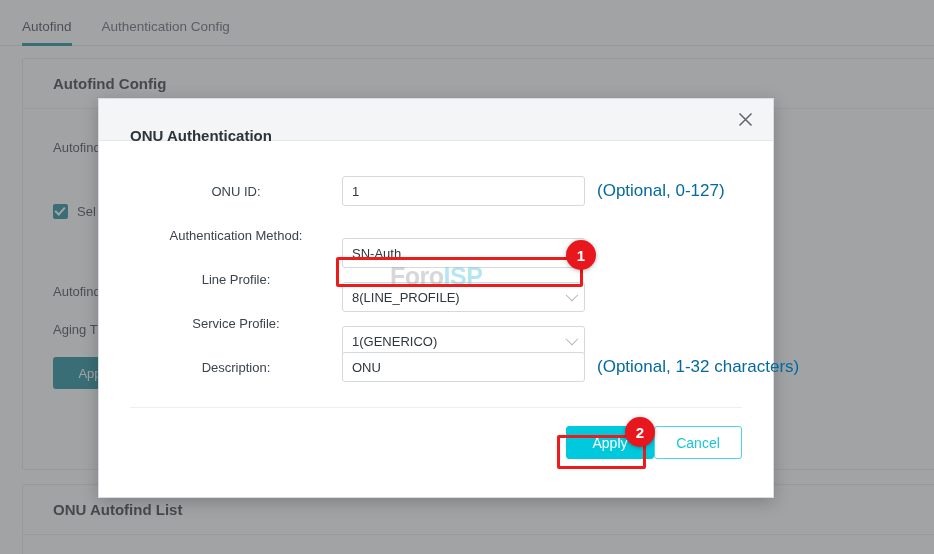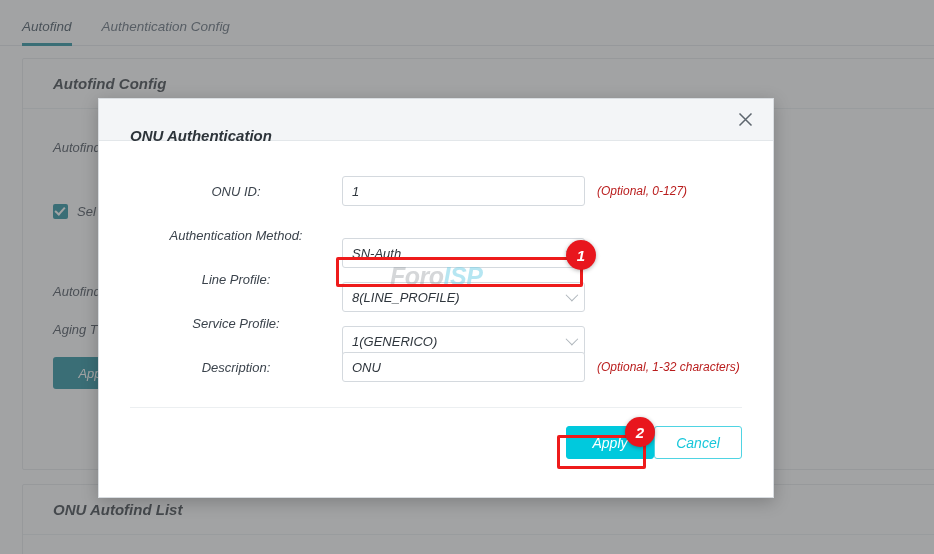--- a/index.html
+++ b/index.html
@@ -4,21 +4,21 @@
 <style>
   * { box-sizing: border-box; }
   html, body {
     margin: 0; padding: 0;
     width: 934px; height: 554px;
     overflow: hidden;
     font-family: "Liberation Sans", sans-serif;
     background: #ffffff;
   }
 
-  #app { position: relative; width: 934px; height: 554px; background: #ffffff; font-style: italic; }
+  #app { position: relative; width: 934px; height: 554px; background: #ffffff; }
 
   
   .page { position: absolute; inset: 0; background: #ffffff; }
 
   .tabbar {
     position: absolute; left: 0; top: 0; width: 934px; height: 46px;
     background: #ffffff; border-bottom: 1px solid #e4e7ea;
     display: flex; align-items: flex-end; padding-left: 22px;
   }
   .tab {
@@ -100,21 +100,21 @@
     background: #ffffff; display: flex; align-items: center;
     padding: 0 9px; font-size: 13px; color: #2f363d; flex: none;
     position: relative;
   }
   .control.select { padding-right: 26px; margin-top: 36px; }
   .chev {
     position: absolute; right: 9px; top: 50%; width: 9px; height: 9px;
     margin-top: -5px; border: solid #aeb5bb; border-width: 0 1.6px 1.6px 0;
     transform: rotate(45deg) translateY(-2px);
   }
-  .hint { margin-left: 12px; font-size: 12px; color: #b91c1c; white-space: nowrap; }
+  .hint { margin-left: 12px; font-size: 17px; color: #0369a1; white-space: nowrap; }
 
   .divider {
     margin: 18px 31px 0 31px; height: 1px; background: #eceff1;
   }
   .footer {
     display: flex; justify-content: flex-end; align-items: center;
     padding: 18px 31px 0 31px; 
   }
   .btn {
     height: 33px; min-width: 88px; border-radius: 3px; font-size: 14px;

